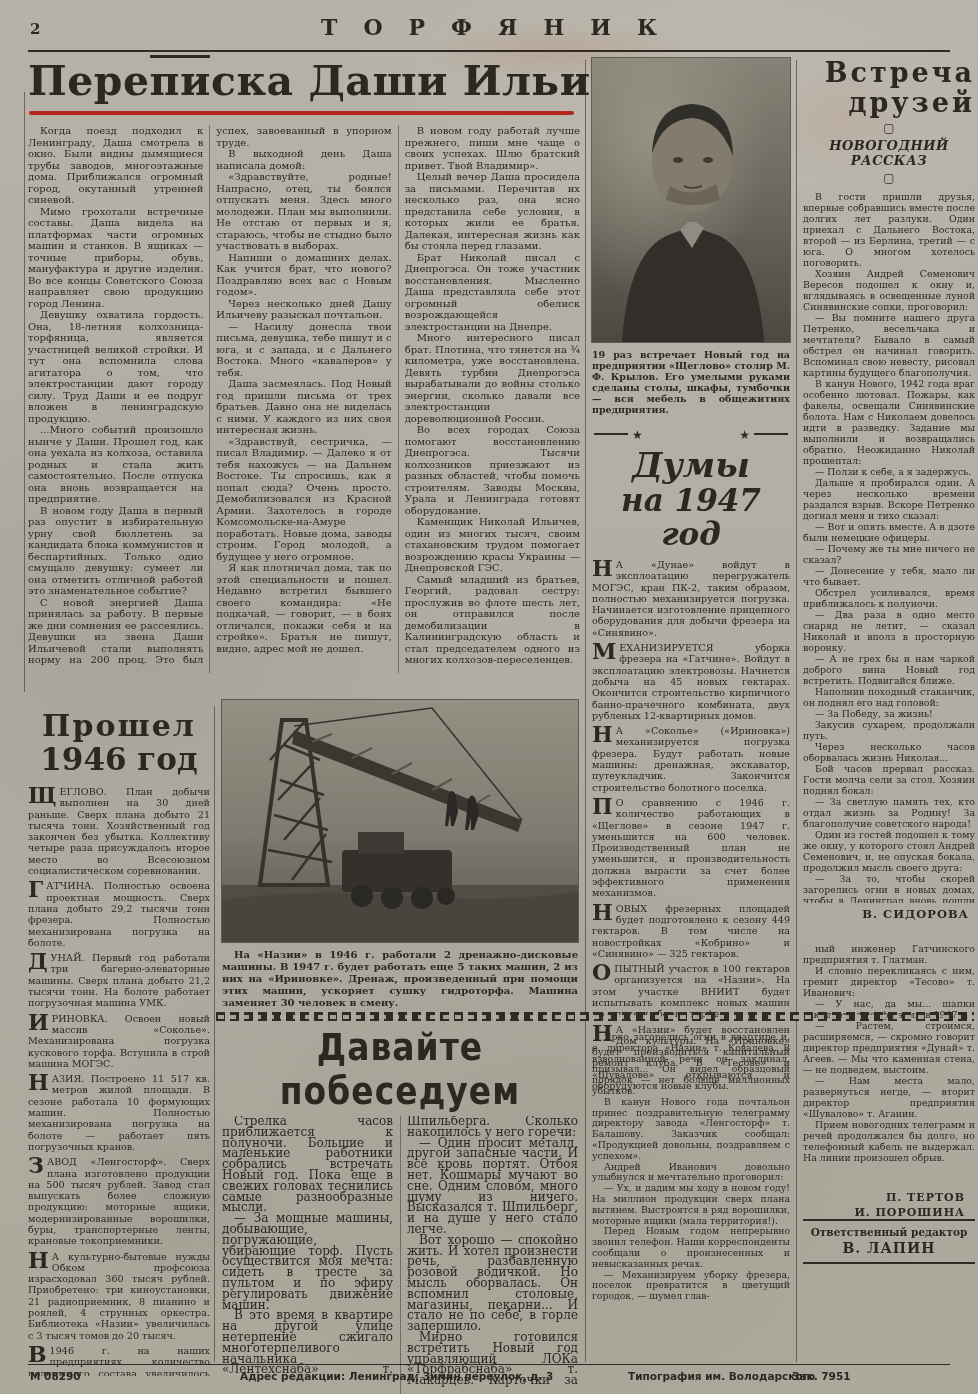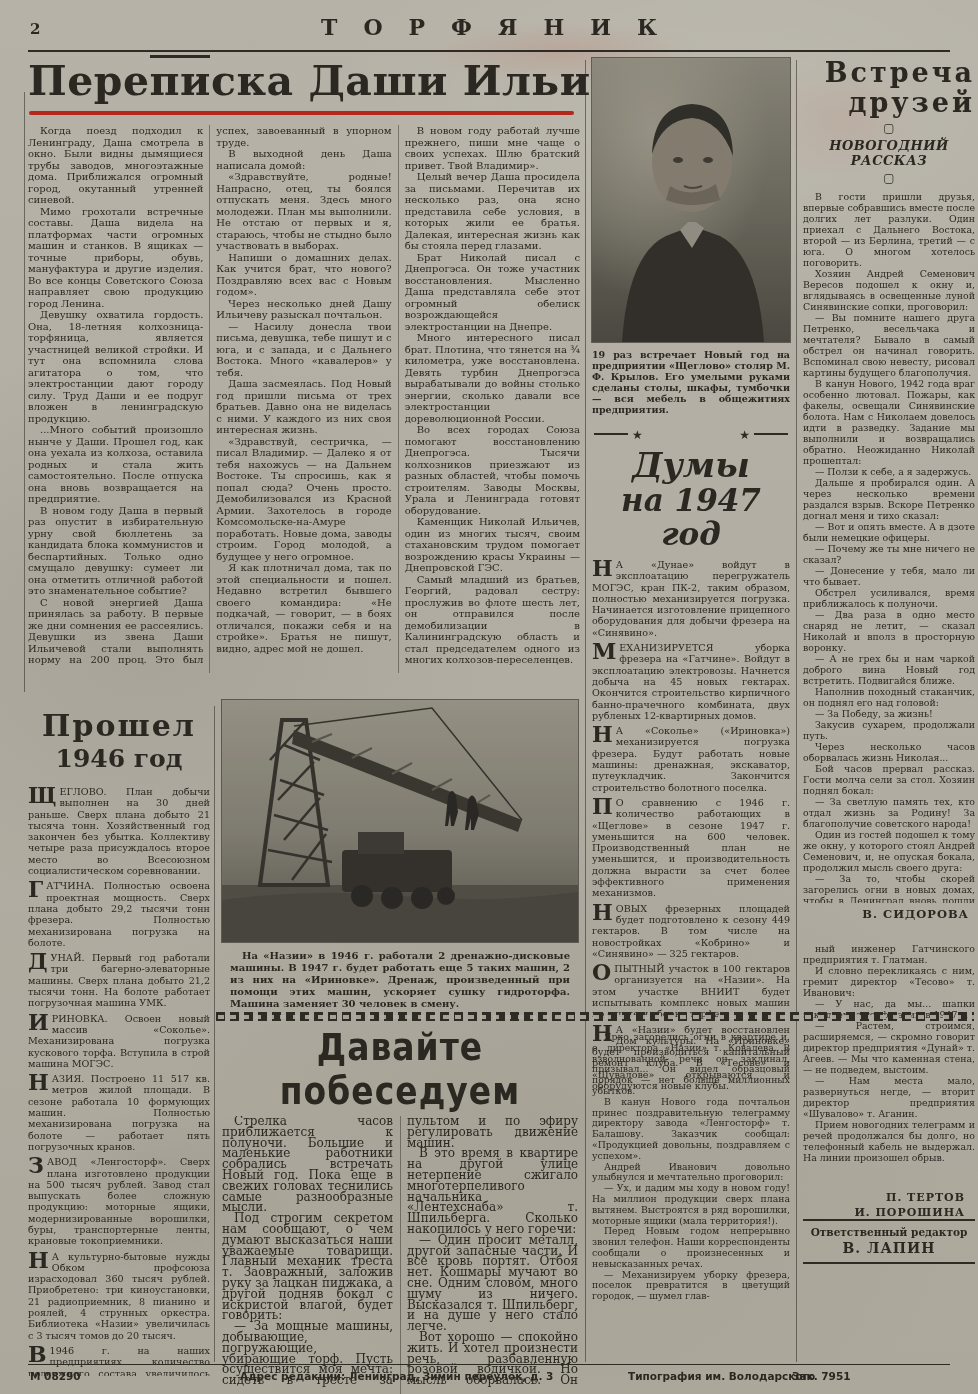--- a/index.html
+++ b/index.html
@@ -59,28 +59,28 @@
 
   
   .chain{position:absolute;height:9px;background:repeating-linear-gradient(90deg,#2e2b25 0 9px,rgba(0,0,0,0) 9px 14px);}
   .chain::after{content:"";position:absolute;left:0;right:0;top:2.5px;bottom:2.5px;
     background:repeating-linear-gradient(90deg,rgba(178,174,163,.9) 1.5px 7.5px,rgba(0,0,0,0) 7.5px 14px);}
 
   
   #proshel{left:28px;top:710px;width:182px;}
   .proshel-title{text-align:center;font-weight:bold;}
   .proshel-title .l1{font-size:30px;line-height:32px;letter-spacing:2px;}
-  .proshel-title .l2{font-size:25px;line-height:34px;text-align:center;}
+  .proshel-title .l2{font-size:31px;line-height:34px;text-align:center;}
   .proshel-items{margin-top:10px;font-size:9.6px;line-height:11.3px;text-align:justify;height:590px;overflow:hidden;}
 
   
   #machine-block{left:222px;top:700px;width:356px;}
   .machine-frame{width:356px;height:242px;overflow:hidden;background:#7b786e;box-shadow:0 0 0 1px rgba(40,37,31,.6);}
   .machine-caption{margin-top:7px;font-size:10px;line-height:12px;font-weight:bold;text-align:justify;}
-  .machine-caption p{text-indent:12px;margin:8px;}
+  .machine-caption p{text-indent:12px;margin:0;}
 
   
   #besedy-left{left:222px;top:1030px;width:356px;}
   #besedy-left h2{margin:0 0 8px 0;text-align:center;font-family:"DejaVu Sans","Liberation Sans",sans-serif;
     font-size:33px;font-weight:bold;transform:scaleY(1.12);letter-spacing:1px;}
   .besedy-ab{column-count:2;column-gap:14px;column-rule:1px solid rgba(44,41,35,.45);
     font-size:12px;line-height:10.8px;text-align:justify;height:278px;overflow:hidden;}
   #besedy-c{left:592px;top:1032px;width:198px;font-size:9.3px;line-height:10.8px;text-align:justify;height:330px;overflow:hidden;}
   .besedy-d{margin-top:8px;font-size:9.4px;line-height:11px;text-align:justify;height:246px;overflow:hidden;}
   .sig{font-weight:bold;font-size:11px;text-align:right;margin:2px 10px 0 0;letter-spacing:1px;}
@@ -297,21 +297,20 @@
     <p data-bind="machine.caption">На «Назии» в 1946 г. работали 2 дренажно-дисковые машины. В 1947 г. будет работать еще 5 таких машин, 2 из них на «Ириновке». Дренаж, произведенный при помощи этих машин, ускоряет сушку гидроторфа. Машина заменяет 30 человек в смену.</p>
   </div>
 </div>
 
 <div class="chain" style="left:216px;top:1012px;width:758px;"></div>
 
 <div id="besedy-left" class="abs">
   <h2 data-bind="besedy.title">Давайте побеседуем</h2>
   <div class="besedy-ab" data-bind-list="besedy.paragraphs_ab">
       <p>Стрелка часов приближается к полуночи. Большие и маленькие работники собрались встречать Новый год. Пока еще в свежих головах теснились самые разнообразные мысли.</p>
-      <p>Под строгим секретом нам сообщают, о чем думают высказаться наши уважаемые товарищи. Главный механик треста т. Заовражный, заложив руку за лацкан пиджака, а другой подняв бокал с искристой влагой, будет говорить:</p>
       <p>— За мощные машины, добывающие, погружающие, убирающие торф. Пусть осуществится моя мечта: сидеть в тресте за пультом и по эфиру регулировать движение машин.</p>
       <p>В это время в квартире на другой улице нетерпение сжигало многотерпеливого начальника «Лентехснаба» т. Шпильберга. Сколько накопилось у него горечи:</p>
       <p>— Один просит металл, другой запасные части. И все кровь портят. Отбоя нет. Кошмары мучают во сне. Одним словом, много шуму из ничего. Высказался т. Шпильберг, и на душе у него стало легче.</p>
       <p>Вот хорошо — спокойно жить. И хотел произнести речь, разбавленную розовой водичкой. Но мысль оборвалась. Он вспомнил столовые, магазины, пекарни... И стало не по себе, в горле запершило.</p>
       <p>Мирно готовился встретить Новый год управляющий ЛОКа «Торфрабснаба» т. Макарцев. Карточки за декабрь отоварены. С мануфактурой рассчитался. Новые наряды — это перспектива...</p>
     </div>
 </div>
 <div id="besedy-c" class="abs" data-bind-list="besedy.paragraphs_c">
     <p>Ярко загорелись огни в квартире и. о. директора «Назии» т. Ковалева. В взволнованной речи он заклинал, призывал... Он видел образцовый порядок — нет больше миллионных убытков.</p>
     <p>В канун Нового года почтальон принес поздравительную телеграмму директору завода «Ленгосторф» т. Балашову. Заказчик сообщал: «Продукцией довольны, поздравляем с успехом».</p>

